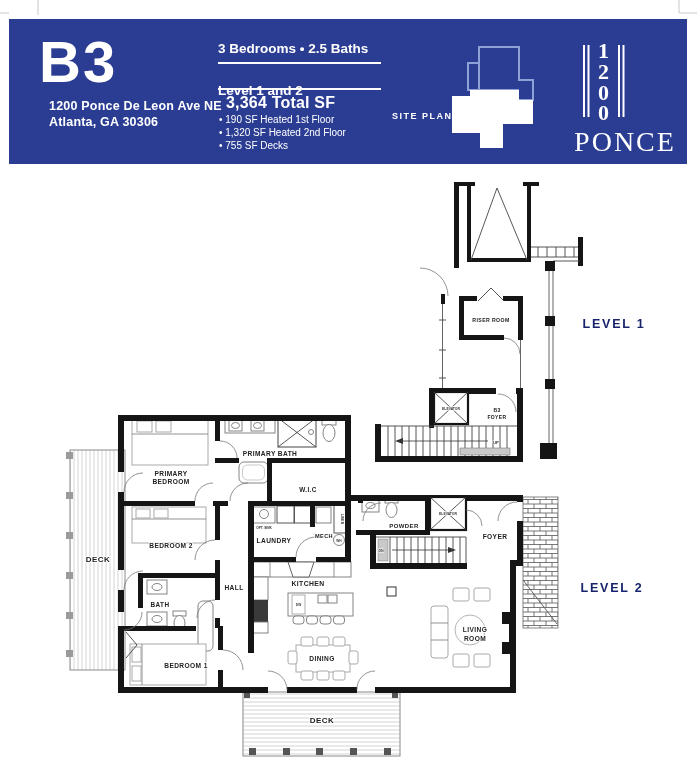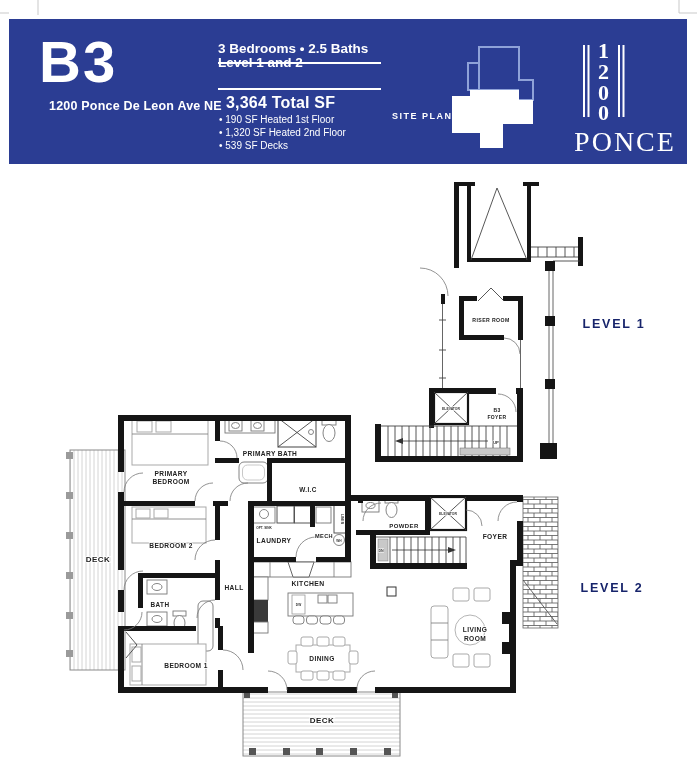--- a/index.html
+++ b/index.html
@@ -7,21 +7,21 @@
        font-family:"Liberation Sans",sans-serif;overflow:hidden;}
   .header{position:absolute;left:9px;top:19px;width:678px;height:145px;
           background:#2b3d93;color:#fff;}
   .abs{position:absolute;}
   .b3{left:30px;top:14px;font-size:58px;font-weight:800;letter-spacing:2px;line-height:1;}
   .address{left:40px;top:80px;font-size:12.5px;font-weight:bold;line-height:15.5px;letter-spacing:.2px;}
   .mid{left:209px;top:0;width:163px;height:145px;}
   .spec{left:0;top:22px;font-size:13.5px;font-weight:bold;white-space:nowrap;}
   .rule{left:0;width:163px;height:1.6px;background:#fff;}
   .rule1{top:43px;} .rule2{top:69px;}
-  .levels{left:0;top:36px;font-size:13.5px;font-weight:bold;}
+  .levels{left:0;top:64px;font-size:13.5px;font-weight:bold;}
   .total{left:0;top:75px;font-size:16px;font-weight:bold;letter-spacing:.2px;margin-left:8px;}
   .details{left:1px;top:94px;font-size:10px;font-weight:normal;line-height:13px;white-space:nowrap;}
   .siteplan-label{left:383px;top:92px;font-size:9px;font-weight:bold;letter-spacing:1.5px;}
   .plan-svg{position:absolute;left:0;top:0;}
   svg text{font-family:"Liberation Sans",sans-serif;}
   .rlabel{font-weight:bold;fill:#222;text-anchor:middle;paint-order:stroke;stroke:#fff;stroke-width:1.6px;letter-spacing:.4px;}
   .tiny{font-weight:bold;fill:#333;text-anchor:middle;paint-order:stroke;stroke:#fff;stroke-width:1px;}
   .lvl{fill:#17246b;font-weight:bold;font-size:12.5px;letter-spacing:1.8px;text-anchor:middle;}
   .wall{fill:#151515;}
   .thin{stroke:#444;stroke-width:.9;fill:none;}
@@ -31,31 +31,32 @@
   .win{fill:#b5b5b5;}
   .serif{font-family:"Liberation Serif",serif;}
 </style>
 </head>
 <body>
 
 <div class="header">
   <div class="abs b3">B3</div>
   <div class="abs address">
     <div>1200 Ponce De Leon Ave NE</div>
+    <div>Atlanta, GA 30306</div>
   </div>
   <div class="abs mid">
     <div class="abs spec">3 Bedrooms  •  2.5 Baths</div>
     <div class="abs rule rule1"></div>
     <div class="abs levels">Level 1 and 2</div>
     <div class="abs rule rule2"></div>
     <div class="abs total">3,364 Total SF</div>
     <div class="abs details">
       <div>• 190 SF Heated 1st Floor</div>
       <div>• 1,320 SF Heated 2nd Floor</div>
-      <div>• 539 SF Decks</div>
+      <div>• 755 SF Decks</div>
     </div>
   </div>
   <div class="abs siteplan-label">SITE PLAN</div>
 
   <svg class="abs" style="left:435px;top:22px;" width="100" height="112" viewBox="0 0 100 112">
     <g stroke="#8fa2d8" stroke-width="2" fill="none">
       <path d="M35,49 V6 H75 V39 H89 V59 H75"></path>
       <path d="M35,22 H24 V49 H35"></path>
       <path d="M35,49 H75"></path>
     </g>

